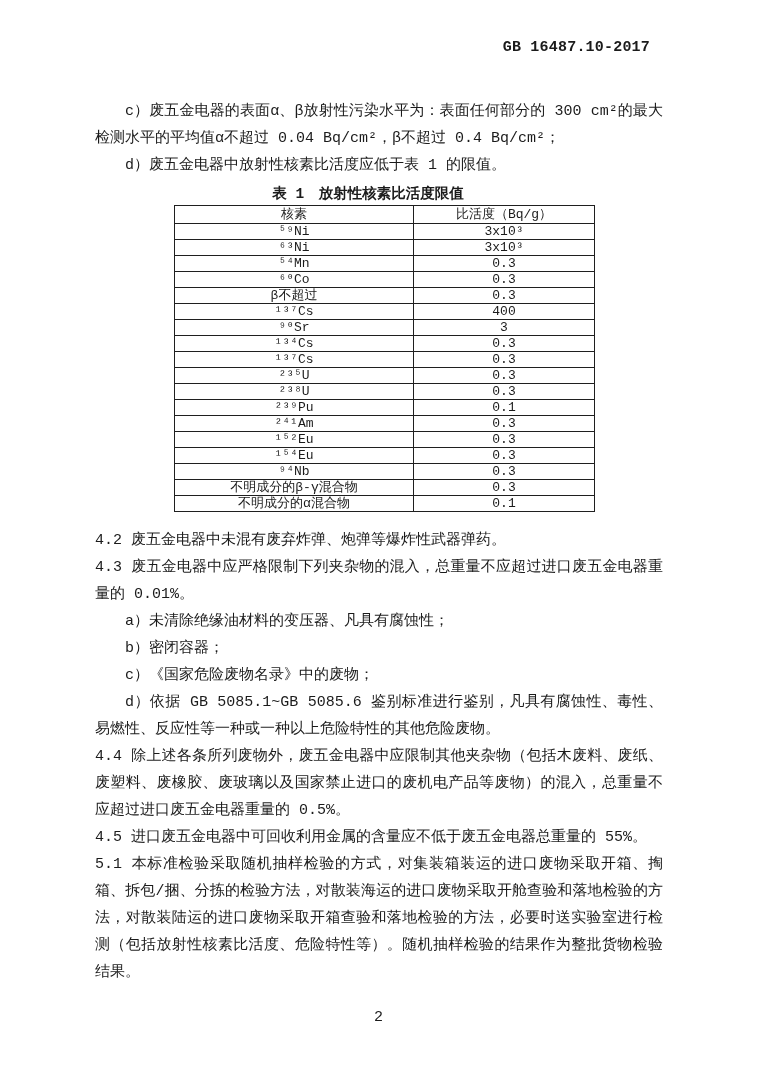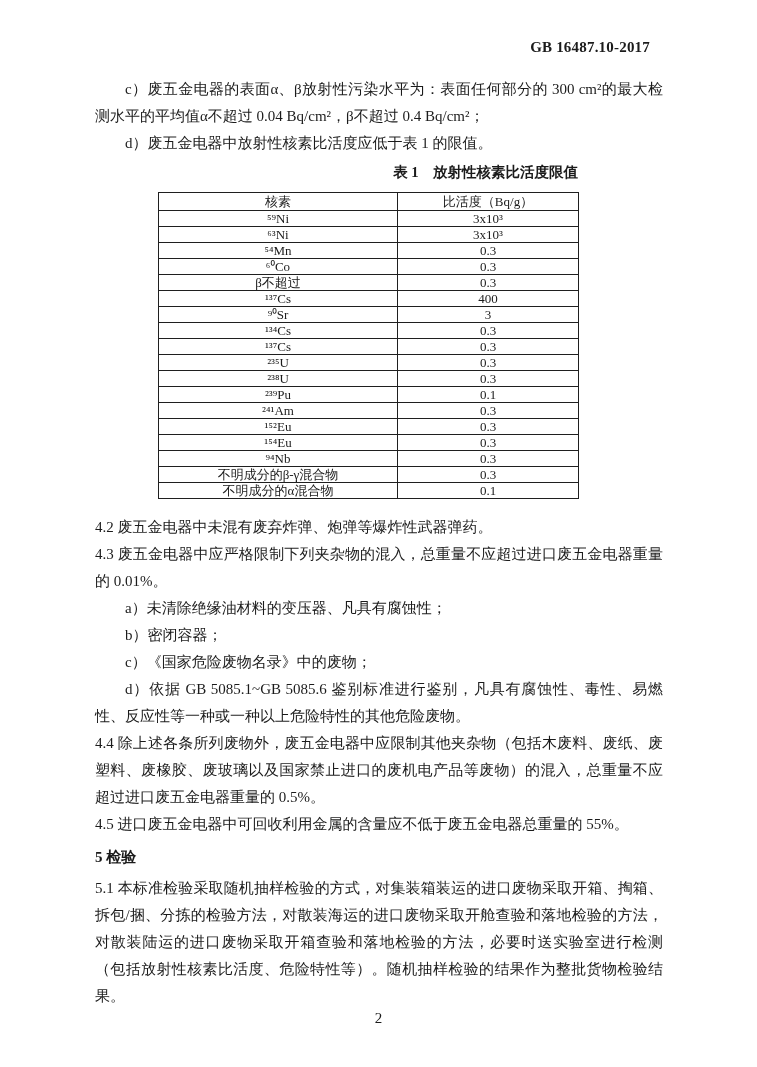--- a/index.html
+++ b/index.html
@@ -5,62 +5,63 @@
   html, body {
     margin: 0;
     padding: 0;
     background: #ffffff;
   }
   .page {
     position: relative;
     width: 757px;
     height: 1067px;
     background: #ffffff;
-    font-family: Liberation Serif, serif;
+    font-family: Liberation Mono, monospace;
     color: #1b1b1b;
     overflow: hidden;
     border-radius: 16px;
   }
   .page-header {
     position: absolute;
     top: 39px;
     right: 107px;
     font-size: 15px;
     font-weight: 700;
     letter-spacing: 0.2px;
     line-height: 17px;
   }
   .content {
     position: absolute;
     left: 95px;
-    top: 76px;
+    top: 98px;
     width: 568px;
     font-size: 15px;
     line-height: 27px;
     text-align: justify;
   }
   .content p { margin: 0; }
   .indent { text-indent: 2em; }
   .table-block {
     width: 420px;
     margin-left: 63px;
   }
   .table-title {
-    text-align: right;
+    text-align: center;
     font-weight: 700;
     font-size: 14.5px;
     line-height: 20px;
-    margin: 5px 0 10px 0;
+    margin: 5px 0 1px 0;
   }
   table.limits {
     border-collapse: collapse;
     width: 420px;
     font-size: 13px;
     margin-bottom: 15px;
     table-layout: fixed;
+    margin-left: 16px;
   }
   table.limits th, table.limits td {
     border: 1px solid #1f1f1f;
     text-align: center;
     vertical-align: middle;
     padding: 0 2px;
     height: 15px;
     line-height: 15px;
     font-weight: 400;
   }
@@ -186,21 +187,20 @@
     </div>
 
     <p>4.2 废五金电器中未混有废弃炸弹、炮弹等爆炸性武器弹药。</p>
     <p>4.3 废五金电器中应严格限制下列夹杂物的混入，总重量不应超过进口废五金电器重量的 0.01%。</p>
     <p class="indent">a）未清除绝缘油材料的变压器、凡具有腐蚀性；</p>
     <p class="indent">b）密闭容器；</p>
     <p class="indent">c）《国家危险废物名录》中的废物；</p>
     <p class="indent">d）依据 GB 5085.1~GB 5085.6 鉴别标准进行鉴别，凡具有腐蚀性、毒性、易燃性、反应性等一种或一种以上危险特性的其他危险废物。</p>
     <p>4.4 除上述各条所列废物外，废五金电器中应限制其他夹杂物（包括木废料、废纸、废塑料、废橡胶、废玻璃以及国家禁止进口的废机电产品等废物）的混入，总重量不应超过进口废五金电器重量的 0.5%。</p>
     <p>4.5 进口废五金电器中可回收利用金属的含量应不低于废五金电器总重量的 55%。</p>
-    <p class="heading-5">5 检验</p>
     <p>5.1 本标准检验采取随机抽样检验的方式，对集装箱装运的进口废物采取开箱、掏箱、拆包/捆、分拣的检验方法，对散装海运的进口废物采取开舱查验和落地检验的方法，对散装陆运的进口废物采取开箱查验和落地检验的方法，必要时送实验室进行检测（包括放射性核素比活度、危险特性等）。随机抽样检验的结果作为整批货物检验结果。</p>
 
   </div>
 
   <div class="page-footer">
     <span>2</span>
   </div>
 
 </div>
 

